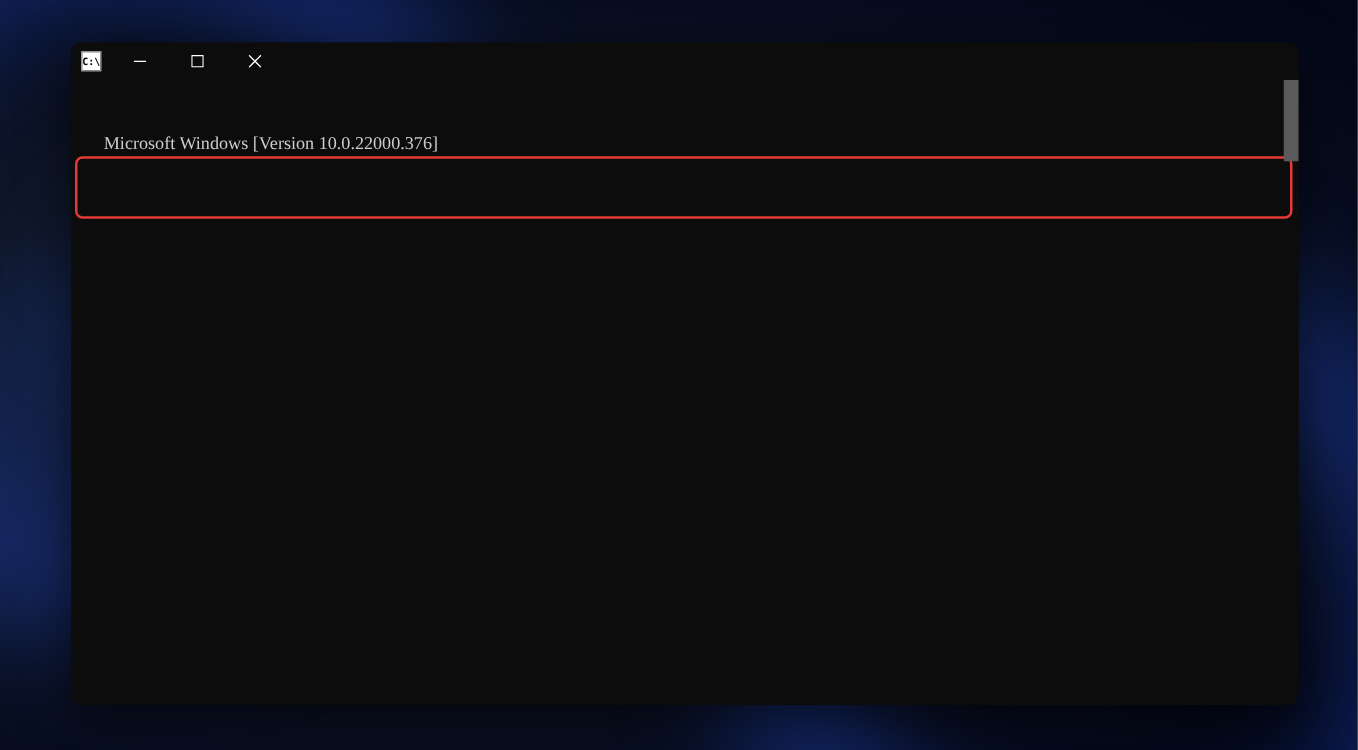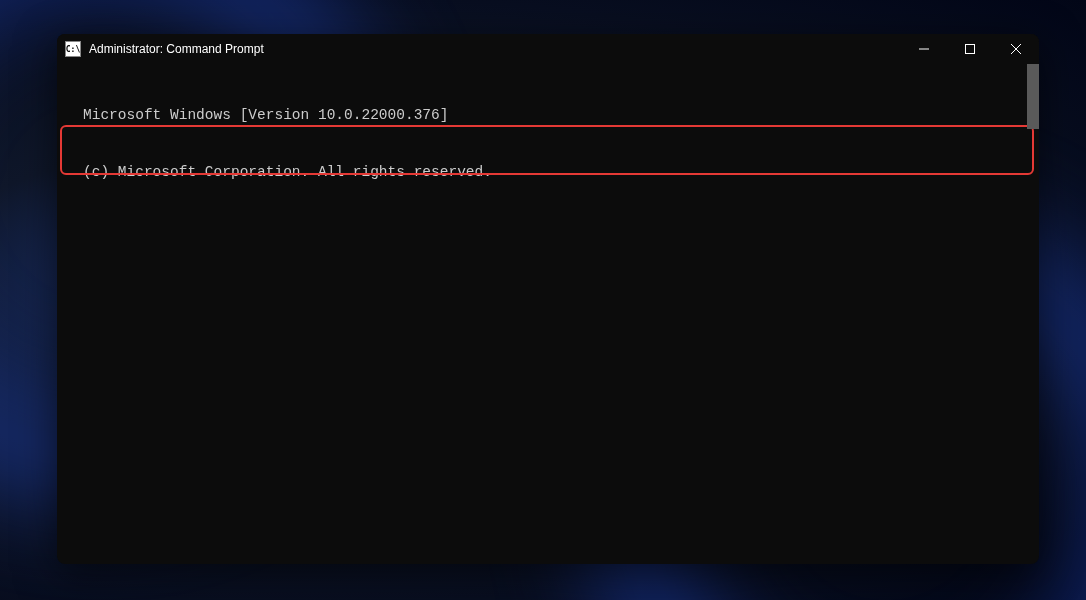--- a/index.html
+++ b/index.html
@@ -103,37 +103,36 @@
     }
     .scrollbar {
       position: absolute;
       right: 0;
       top: 30px;
       width: 12px;
       height: 65px;
       background: #5a5a5a;
     }
     .terminal-line {
-      font-family: Liberation Mono, monospace;
+      font-family: Liberation Serif, serif;
       padding-left: 20px;
     }
     .blank-line {
       height: 19px;
     }
   </style>
 </head>
 <body>
 
 <div class="bg-swirl bg-swirl-1"></div>
 <div class="bg-swirl bg-swirl-2"></div>
 
 <div class="window">
   <div class="titlebar">
     <div class="titlebar-icon">C:\</div>
-    <div class="titlebar-title">Administrator: Command Prompt</div>
     <div class="win-controls">
       <div class="win-btn">
         <svg width="10" height="10" viewBox="0 0 10 10">
             <line x1="0" y1="5" x2="10" y2="5" stroke="#fff" stroke-width="1"></line>
           </svg>
       </div>
       <div class="win-btn">
         <svg width="10" height="10" viewBox="0 0 10 10">
             <rect x="0.5" y="0.5" width="9" height="9" stroke="#fff" fill="none" stroke-width="1"></rect>
           </svg>
@@ -142,21 +141,20 @@
         <svg width="10" height="10" viewBox="0 0 10 10">
             <line x1="0" y1="0" x2="10" y2="10" stroke="#fff" stroke-width="1"></line>
             <line x1="10" y1="0" x2="0" y2="10" stroke="#fff" stroke-width="1"></line>
           </svg>
       </div>
     </div>
   </div>
 
   <div class="terminal-body">
     <div class="terminal-line">Microsoft Windows [Version 10.0.22000.376]</div>
-    <div class="terminal-line">(c) Microsoft Corporation. All rights reserved.</div>
     <div class="blank-line"></div>
     <div class="blank-line"></div>
     <div class="blank-line"></div>
     <div class="blank-line"></div>
     
     
     
     
     
     

